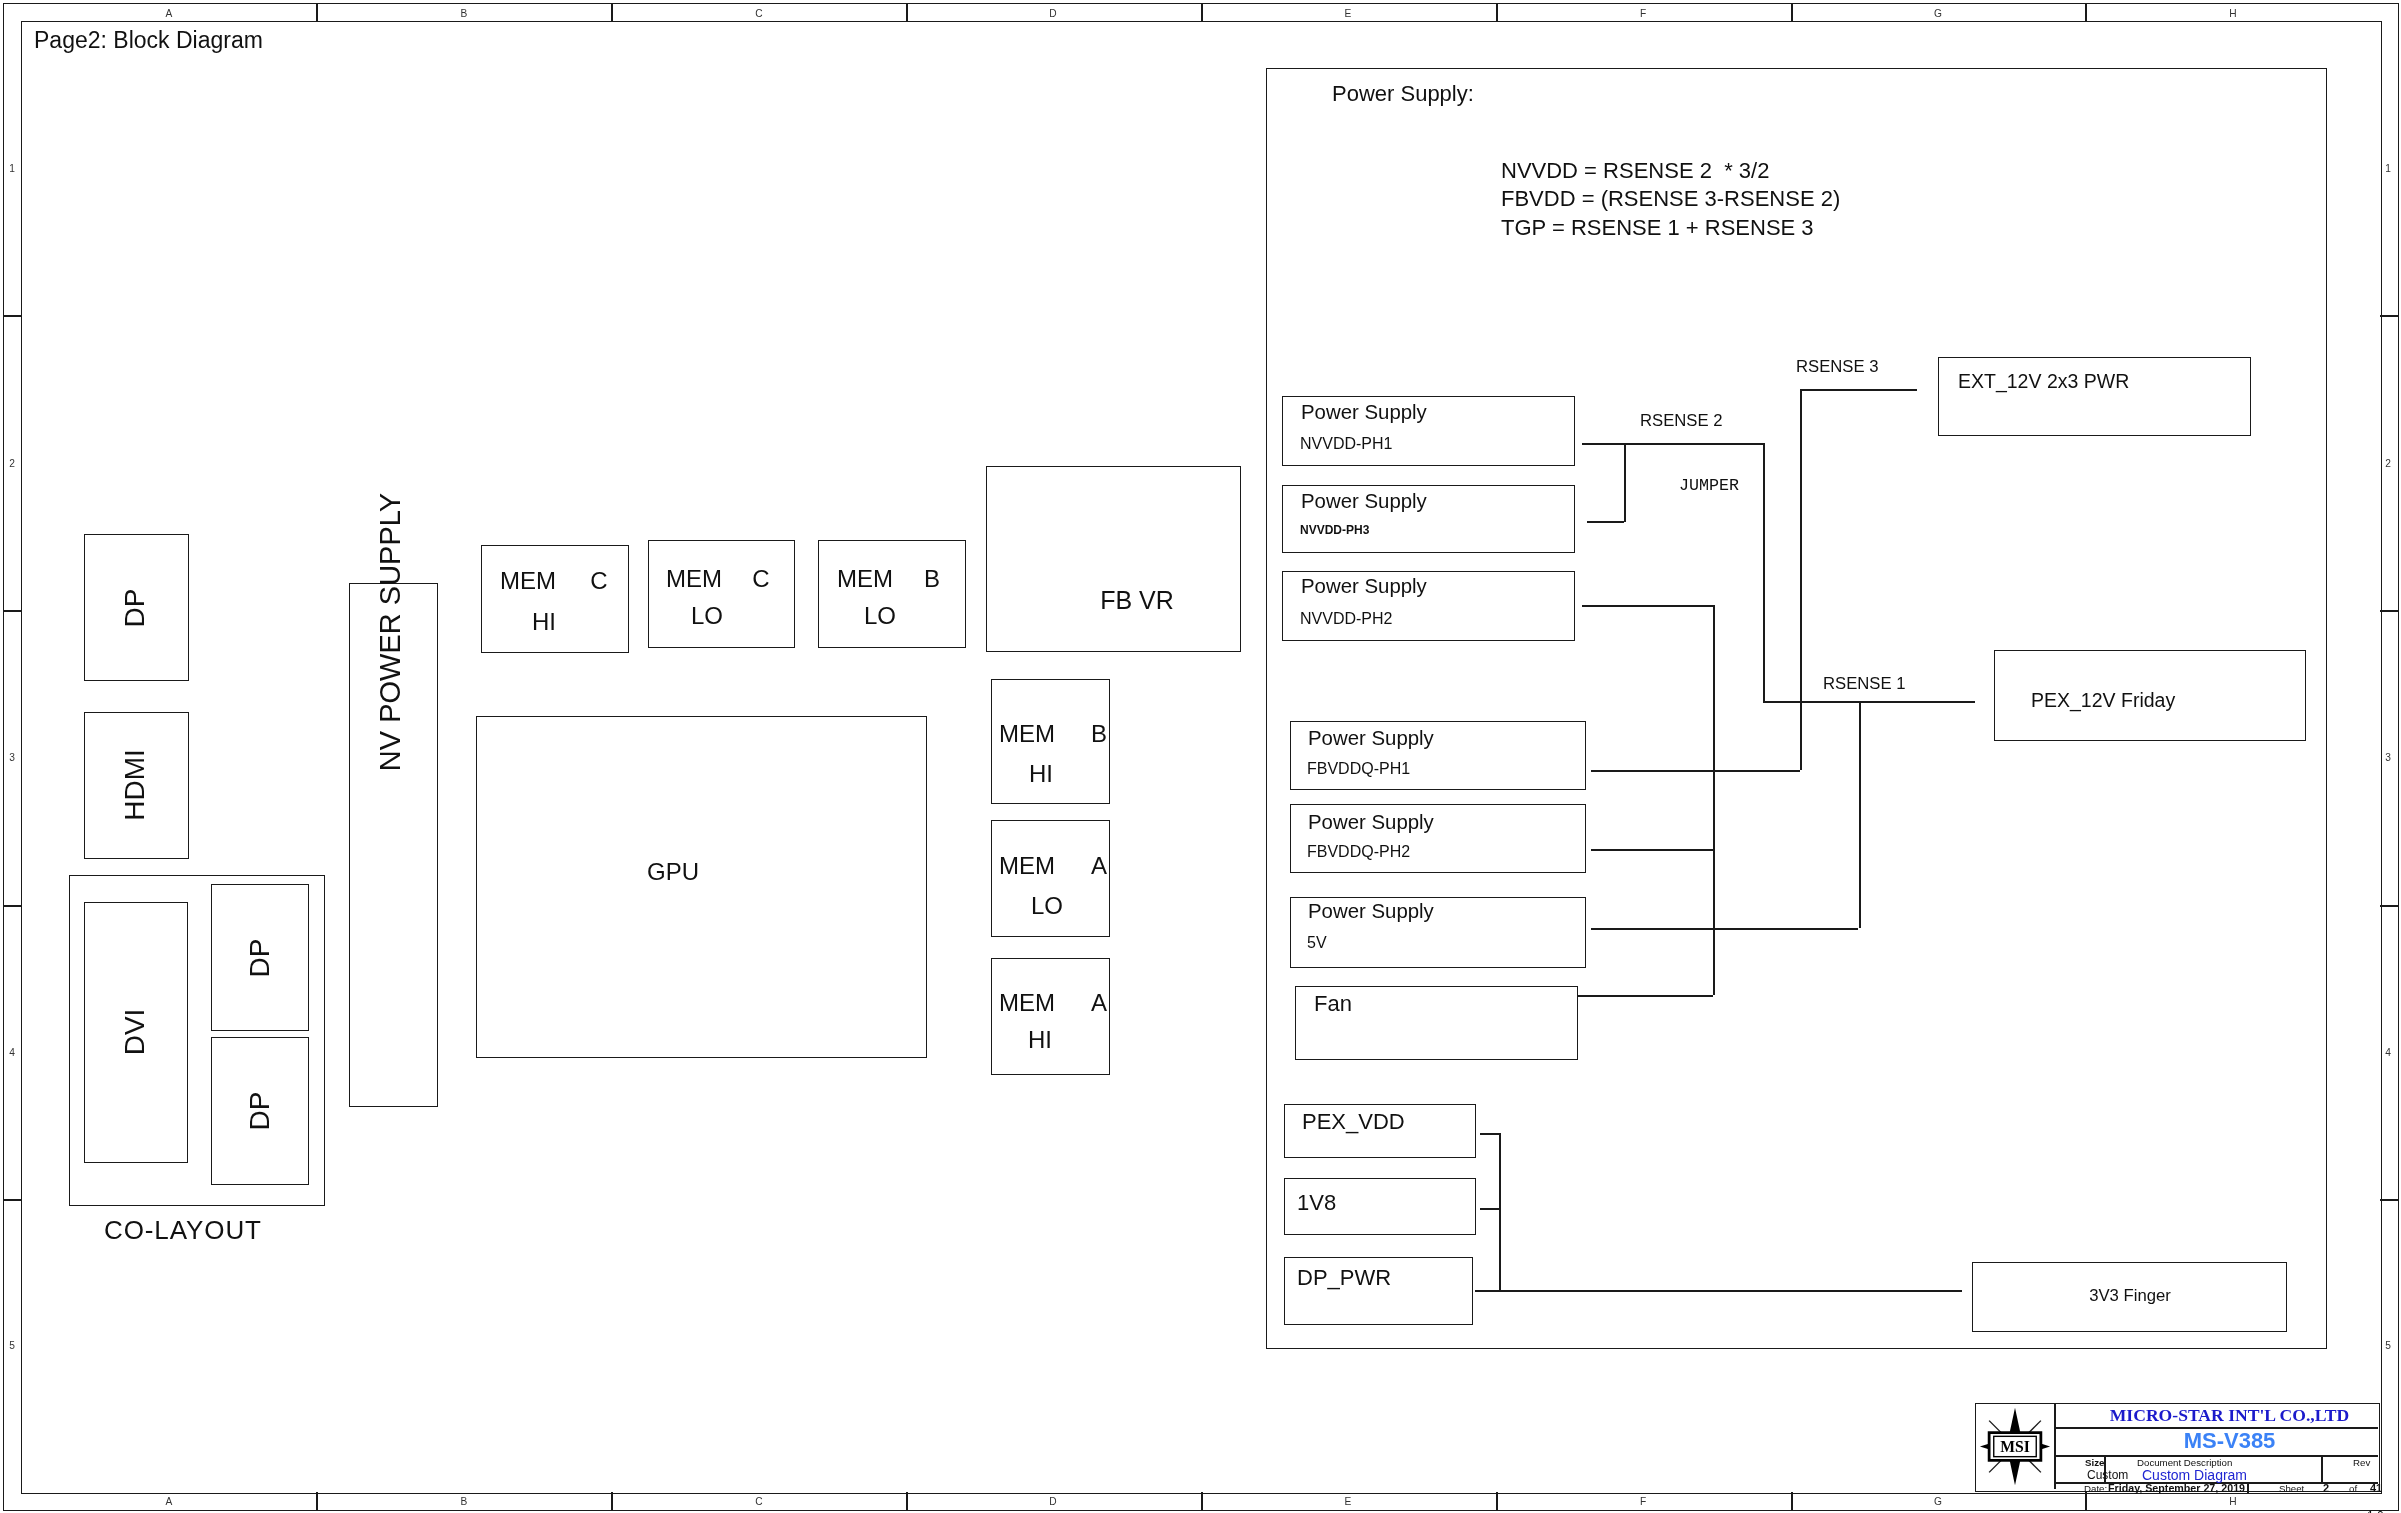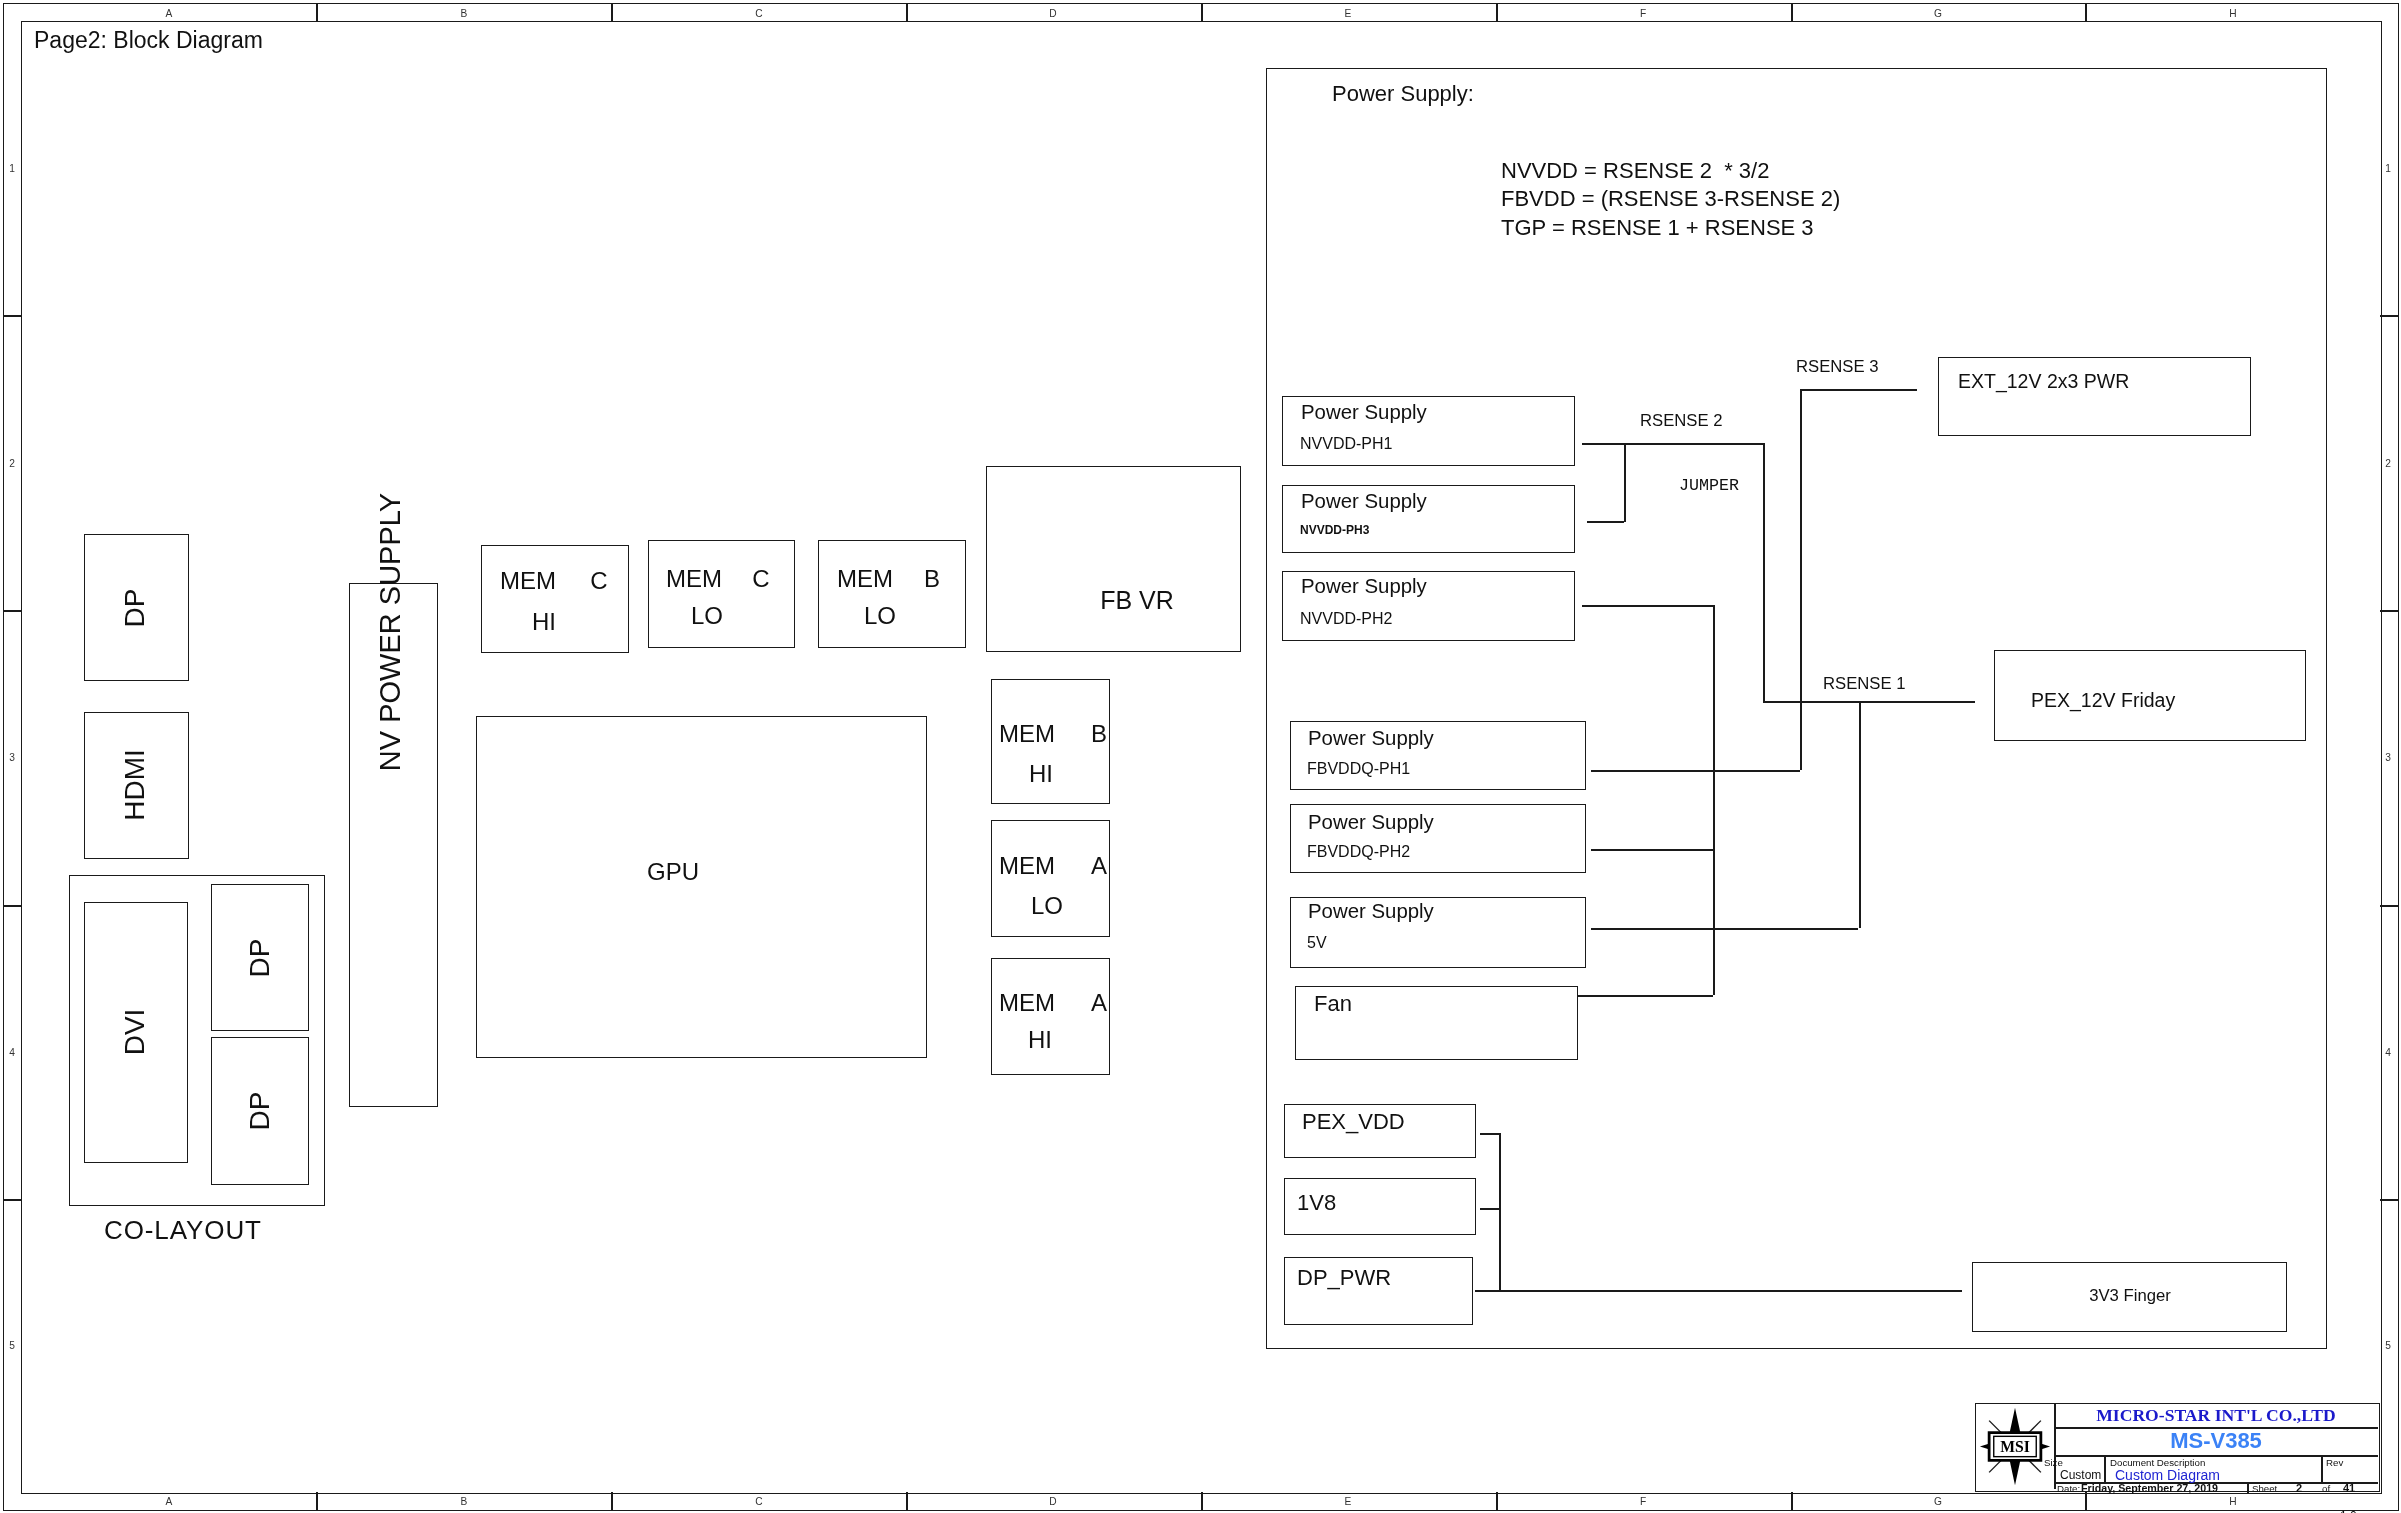--- a/index.html
+++ b/index.html
@@ -8,21 +8,21 @@
   .frame{position:absolute;border:1.9px solid #1a1a1a;}
   .blk{position:absolute;border:1.9px solid #1a1a1a;background:transparent;box-sizing:border-box;}
   .wire{position:absolute;background:#1a1a1a;}
   .tick{position:absolute;background:#1a1a1a;}
   .lbl{position:absolute;white-space:pre;line-height:1.12;color:#111;}
   .lbl.c{transform:translate(-50%,-50%);}
   .lbl.rot{transform:translate(-50%,-50%) rotate(-90deg);}
   .gridlab{position:absolute;font-size:10.2px;color:#333;transform:translate(-50%,-50%);}
   
   #tblock{position:absolute;left:1975px;top:1403px;width:405px;height:89px;border:1.9px solid #1a1a1a;box-sizing:border-box;font-family:"Liberation Sans",sans-serif;}
-  #tblock .cell{position:absolute;box-sizing:border-box;}
+  #tblock .cell{position:absolute;box-sizing:border-box;padding-left:27px;}
   .tb-line{position:absolute;background:#1a1a1a;}
   #tb-company{left:78px;top:0;width:324px;height:23px;display:flex;align-items:center;justify-content:center;
               font-family:"Liberation Serif",serif;font-weight:bold;font-size:17.6px;}
   #tb-product{left:78px;top:23px;width:324px;height:28px;display:flex;align-items:center;justify-content:center;
               font-weight:bold;font-size:22px;}
   .tb-small{font-size:9.7px;color:#111;}
   .tb-val{font-size:12px;}
 </style>
 </head>
 <body>
@@ -205,21 +205,21 @@
       <polygon points="42,4 51,46 42,88 33,46" fill="#000"></polygon>
       <polygon points="4,46 42,34 80,46 42,58" fill="#000"></polygon>
       <rect x="14" y="31" width="56" height="30" fill="#fff" stroke="#000" stroke-width="3"></rect>
       <rect x="19" y="35" width="46" height="22" fill="#fff" stroke="#000" stroke-width="1.5"></rect>
       <text x="42" y="52" text-anchor="middle" font-family="Liberation Serif,serif" font-weight="bold" font-size="17" fill="#000">MSI</text>
     </svg>
 
     <div id="tb-company" class="cell" style="color: rgb(27, 26, 203);">MICRO-STAR INT'L CO.,LTD</div>
     <div id="tb-product" class="cell" style="color: #3b82f6;">MS-V385</div>
 
-    <div class="cell tb-small" style="left:68px;top:53px;">Size</div>
+    <div class="cell tb-small" style="left:82px;top:53px;font-weight:bold;">Size</div>
     <div class="cell tb-val" style="left:84px;top:64px;">Custom</div>
     <div class="cell tb-small" style="left:134px;top:53px;">Document Description</div>
     <div class="cell" style="left:139px;top:63px;font-size:14px;color:#2026d2;">Custom Diagram</div>
     <div class="cell tb-small" style="left:350px;top:53px;">Rev</div>
     <div class="cell tb-val" style="left:364px;top:64px;margin-top:41px;">1.0</div>
 
     <div class="cell tb-small" style="left:81px;top:79px;">Date:</div>
     <div class="cell" style="left:105px;top:78px;font-size:10.7px;font-weight:bold;">Friday, September 27, 2019</div>
     <div class="cell tb-small" style="left:276px;top:79px;">Sheet</div>
     <div class="cell" style="left:320px;top:78px;font-size:11px;font-weight:bold;">2</div>

